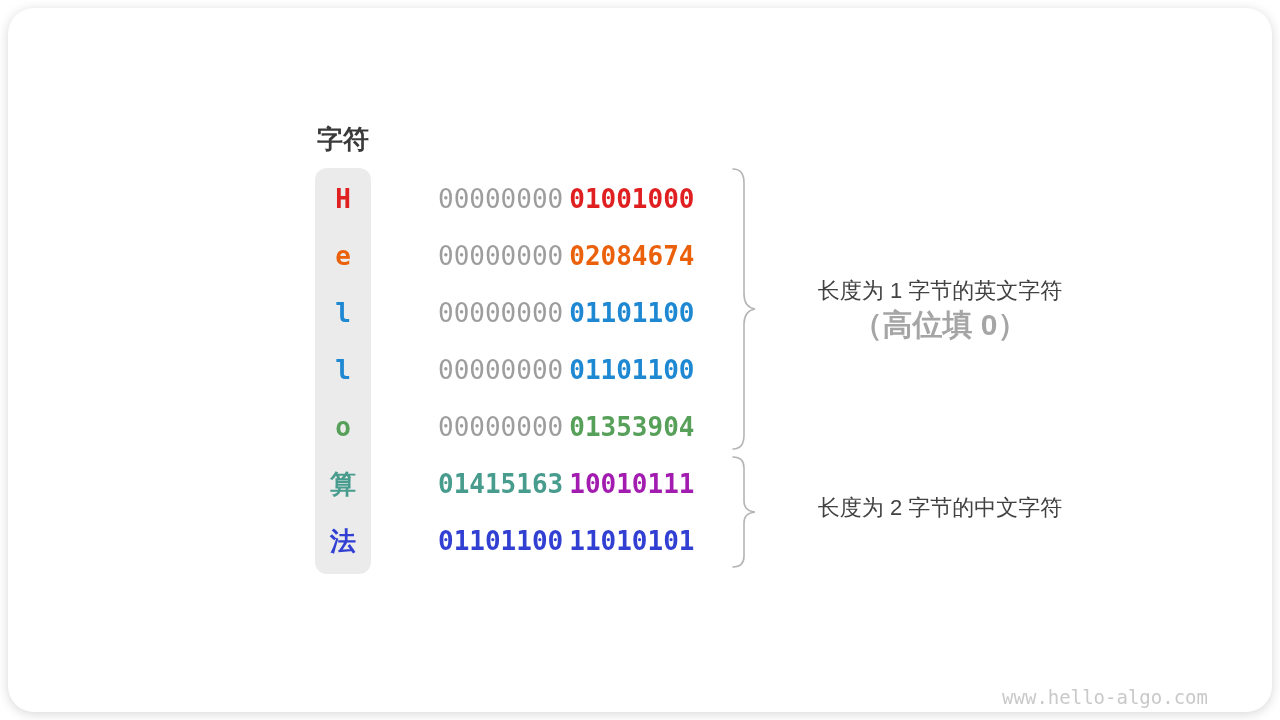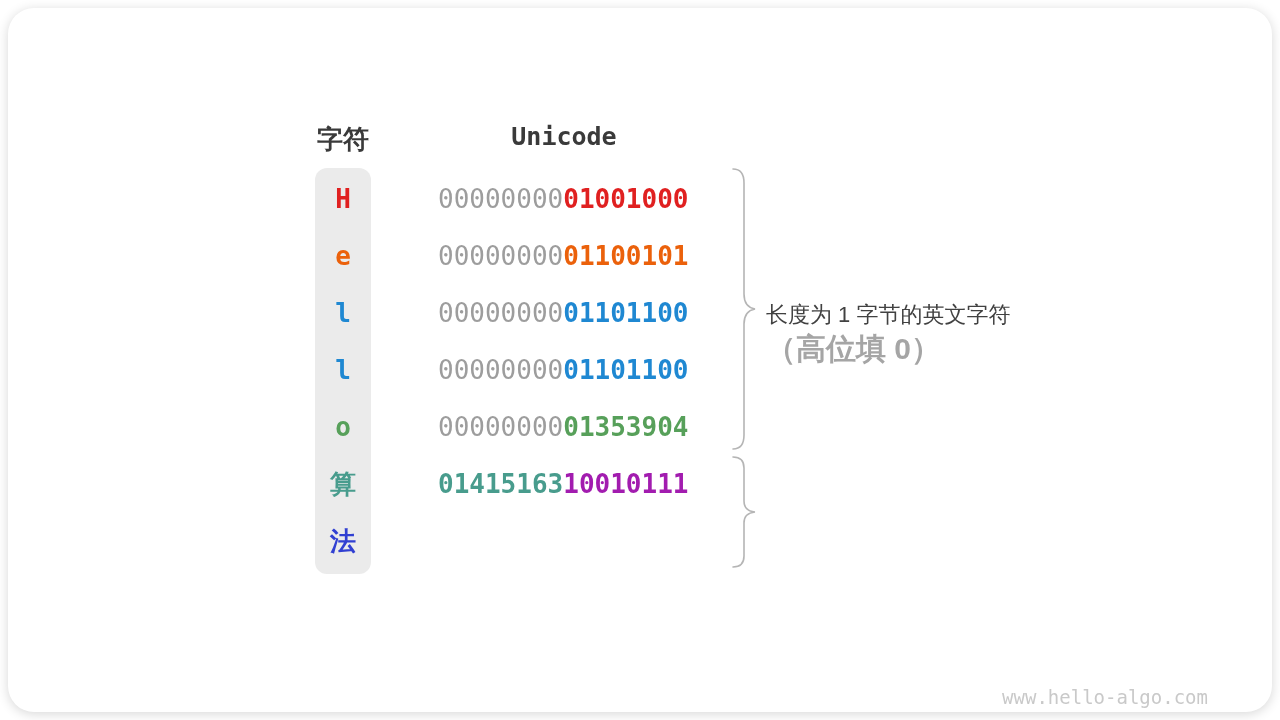--- a/index.html
+++ b/index.html
@@ -24,84 +24,87 @@
   }
   .row { position: absolute; left: 0; width: 100%; height: 57px; line-height: 57px; }
   .char {
     position: absolute; left: 307px; width: 56px; text-align: center;
     font-family: "DejaVu Sans Mono", monospace; font-weight: 700; font-size: 26px;
   }
   .bin {
     position: absolute; left: 430px; white-space: pre;
     font-family: "DejaVu Sans Mono", monospace; font-size: 26px;
   }
-  .byte-gap { margin-left: 0; }
+  .byte-gap { margin-left: 6px; }
   .brace { position: absolute; color: var(--brace); }
   .brace-1 { left: 722px; top: 159px; }
   .brace-2 { left: 722px; top: 447px; }
-  .note { position: absolute; text-align: left; margin-top: 24px; }
+  .note { position: absolute; text-align: center; }
   .note-1 { left: 758px; top: 266px; width: 348px; }
   .note-1 .l1 { font-size: 22px; color: var(--note-text); line-height: 33px; }
   .note-1 .l2 { font-size: 30px; font-weight: 700; color: var(--note-muted); line-height: 36px; }
   .note-2 { left: 758px; top: 487px; width: 348px; font-size: 22px;
             color: var(--note-text); line-height: 26px; }
   .watermark {
     position: absolute; right: 64px; top: 678px;
     font-family: "DejaVu Sans Mono", monospace; font-size: 19px;
     color: var(--watermark);
   }
 </style>
 </head>
 <body>
 
 <div class="stage" style="--strip-bg: #ebebeb; --heading: #3a3a3a; --note-text: #414141; --note-muted: #a5a5a5; --brace: #b5b5b5; --watermark: #c9c9c9;">
   <div class="card">
 
     <div class="hdr char-hdr">字符</div>
-    <div class="hdr uni-hdr">Unicode</div>
 
     <div class="strip"></div>
 
     <div id="rows">
         <div class="row" style="top: 163px;">
           <span class="char" style="color: rgb(224, 32, 32);">H</span>
           <span class="bin"><span class="byte" style="color: rgb(157, 157, 157); font-weight: 500;">00000000</span><span class="byte byte-gap" style="color: rgb(224, 32, 32); font-weight: 700;">01001000</span></span>
         </div>
         <div class="row" style="top: 220px;">
           <span class="char" style="color: rgb(235, 97, 11);">e</span>
-          <span class="bin"><span class="byte" style="color: rgb(157, 157, 157); font-weight: 500;">00000000</span><span class="byte byte-gap" style="color: rgb(235, 97, 11); font-weight: 700;">01100101</span></span>
+          <span class="bin"><span class="byte" style="color: rgb(157, 157, 157); font-weight: 500;">00000000</span><span class="byte byte-gap" style="color: rgb(235, 97, 11); font-weight: 700;">02084674</span></span>
         </div>
         <div class="row" style="top: 277px;">
           <span class="char" style="color: rgb(31, 136, 210);">l</span>
           <span class="bin"><span class="byte" style="color: rgb(157, 157, 157); font-weight: 500;">00000000</span><span class="byte byte-gap" style="color: rgb(31, 136, 210); font-weight: 700;">01101100</span></span>
         </div>
         <div class="row" style="top: 334px;">
           <span class="char" style="color: rgb(31, 136, 210);">l</span>
           <span class="bin"><span class="byte" style="color: rgb(157, 157, 157); font-weight: 500;">00000000</span><span class="byte byte-gap" style="color: rgb(31, 136, 210); font-weight: 700;">01101100</span></span>
         </div>
         <div class="row" style="top: 391px;">
           <span class="char" style="color: rgb(87, 160, 90);">o</span>
           <span class="bin"><span class="byte" style="color: rgb(157, 157, 157); font-weight: 500;">00000000</span><span class="byte byte-gap" style="color: rgb(87, 160, 90); font-weight: 700;">01353904</span></span>
         </div>
         <div class="row" style="top: 448px;">
           <span class="char" style="color: rgb(72, 156, 141);">算</span>
           <span class="bin"><span class="byte" style="color: rgb(72, 156, 141); font-weight: 700;">01415163</span><span class="byte byte-gap" style="color: #a21caf; font-weight: 700;">10010111</span></span>
         </div>
         <div class="row" style="top: 505px;">
           <span class="char" style="color: rgb(49, 64, 210);">法</span>
+          <span class="bin"><span class="byte" style="color: rgb(49, 64, 210); font-weight: 700;">01101100</span><span class="byte byte-gap" style="color: rgb(49, 64, 210); font-weight: 700;">11010101</span></span>
         </div>
       </div>
 
     <svg class="brace brace-1" width="28" height="284" viewBox="0 0 28 284">
       <path d="M3 2 Q14 2 14 16 L14 127 Q14 140 25 142 Q14 144 14 157 L14 268 Q14 282 3 282" fill="none" stroke="currentColor" stroke-width="1.6" stroke-linecap="round"></path>
     </svg>
     <svg class="brace brace-2" width="28" height="114" viewBox="0 0 28 114">
       <path d="M3 2 Q14 2 14 13 L14 46 Q14 56 25 57 Q14 58 14 68 L14 101 Q14 112 3 112" fill="none" stroke="currentColor" stroke-width="1.6" stroke-linecap="round"></path>
     </svg>
 
     <div class="note note-1">
       <div class="l1">长度为 1 字节的英文字符</div>
       <div class="l2">（高位填 0）</div>
     </div>
+    <div class="note note-2">
+      <div class="l1">长度为 2 字节的中文字符</div>
+    </div>
 
     <div class="watermark">www.hello-algo.com</div>
   </div>
 </div>
 
 </body></html>

